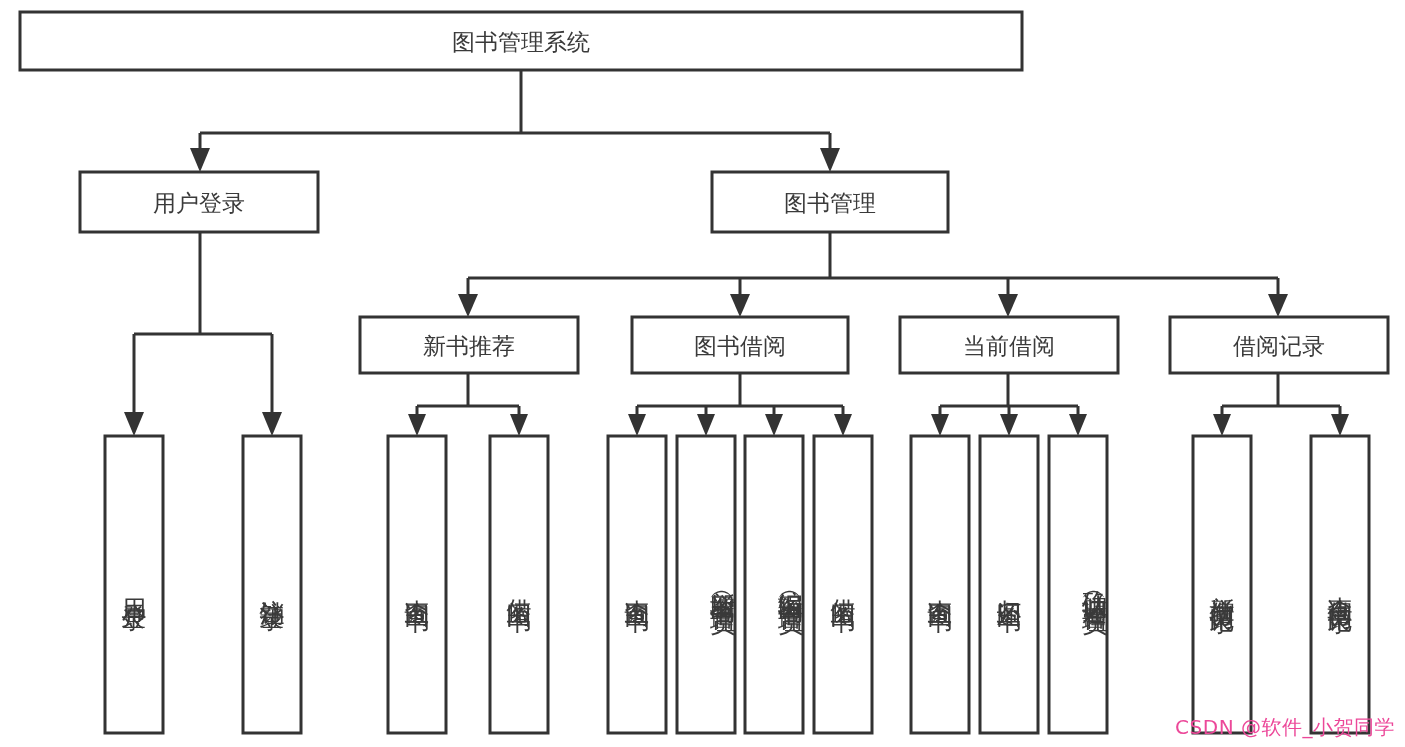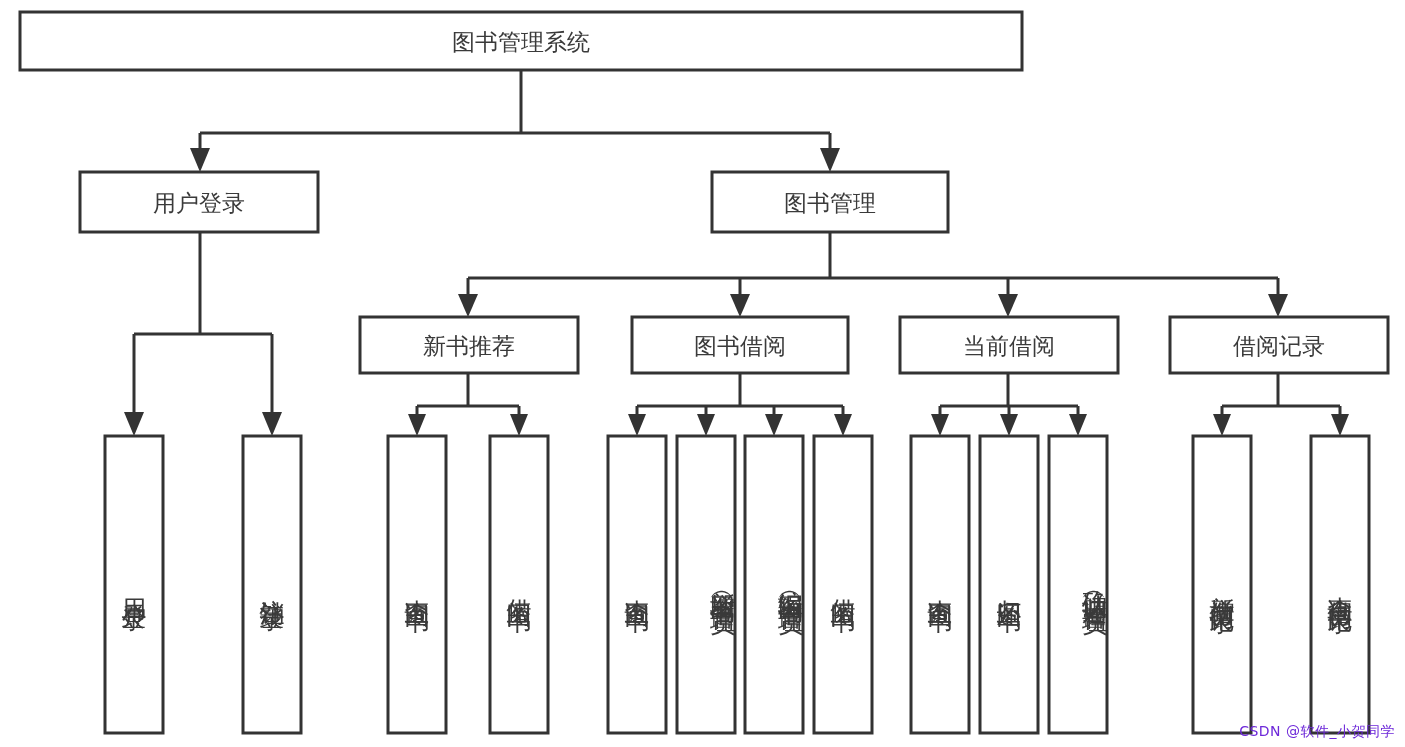--- a/index.html
+++ b/index.html
@@ -61,22 +61,22 @@
     align-items: center;
     justify-content: center;
     white-space: nowrap;
     pointer-events: none;
   }
   #watermark {
     position: absolute;
     right: 10px;
     bottom: 6px;
     font-family: "DejaVu Sans", "Liberation Sans", sans-serif;
-    font-size: 14px;
-    color: #6d28d9;
+    font-size: 20px;
+    color: #ec4899;
     white-space: nowrap;
     letter-spacing: 0.5px;
   }
 </style>
 </head>
 <body>
 
 <div id="diagram-root">
 
   <svg id="flow-svg" viewBox="0 0 1405 747">

